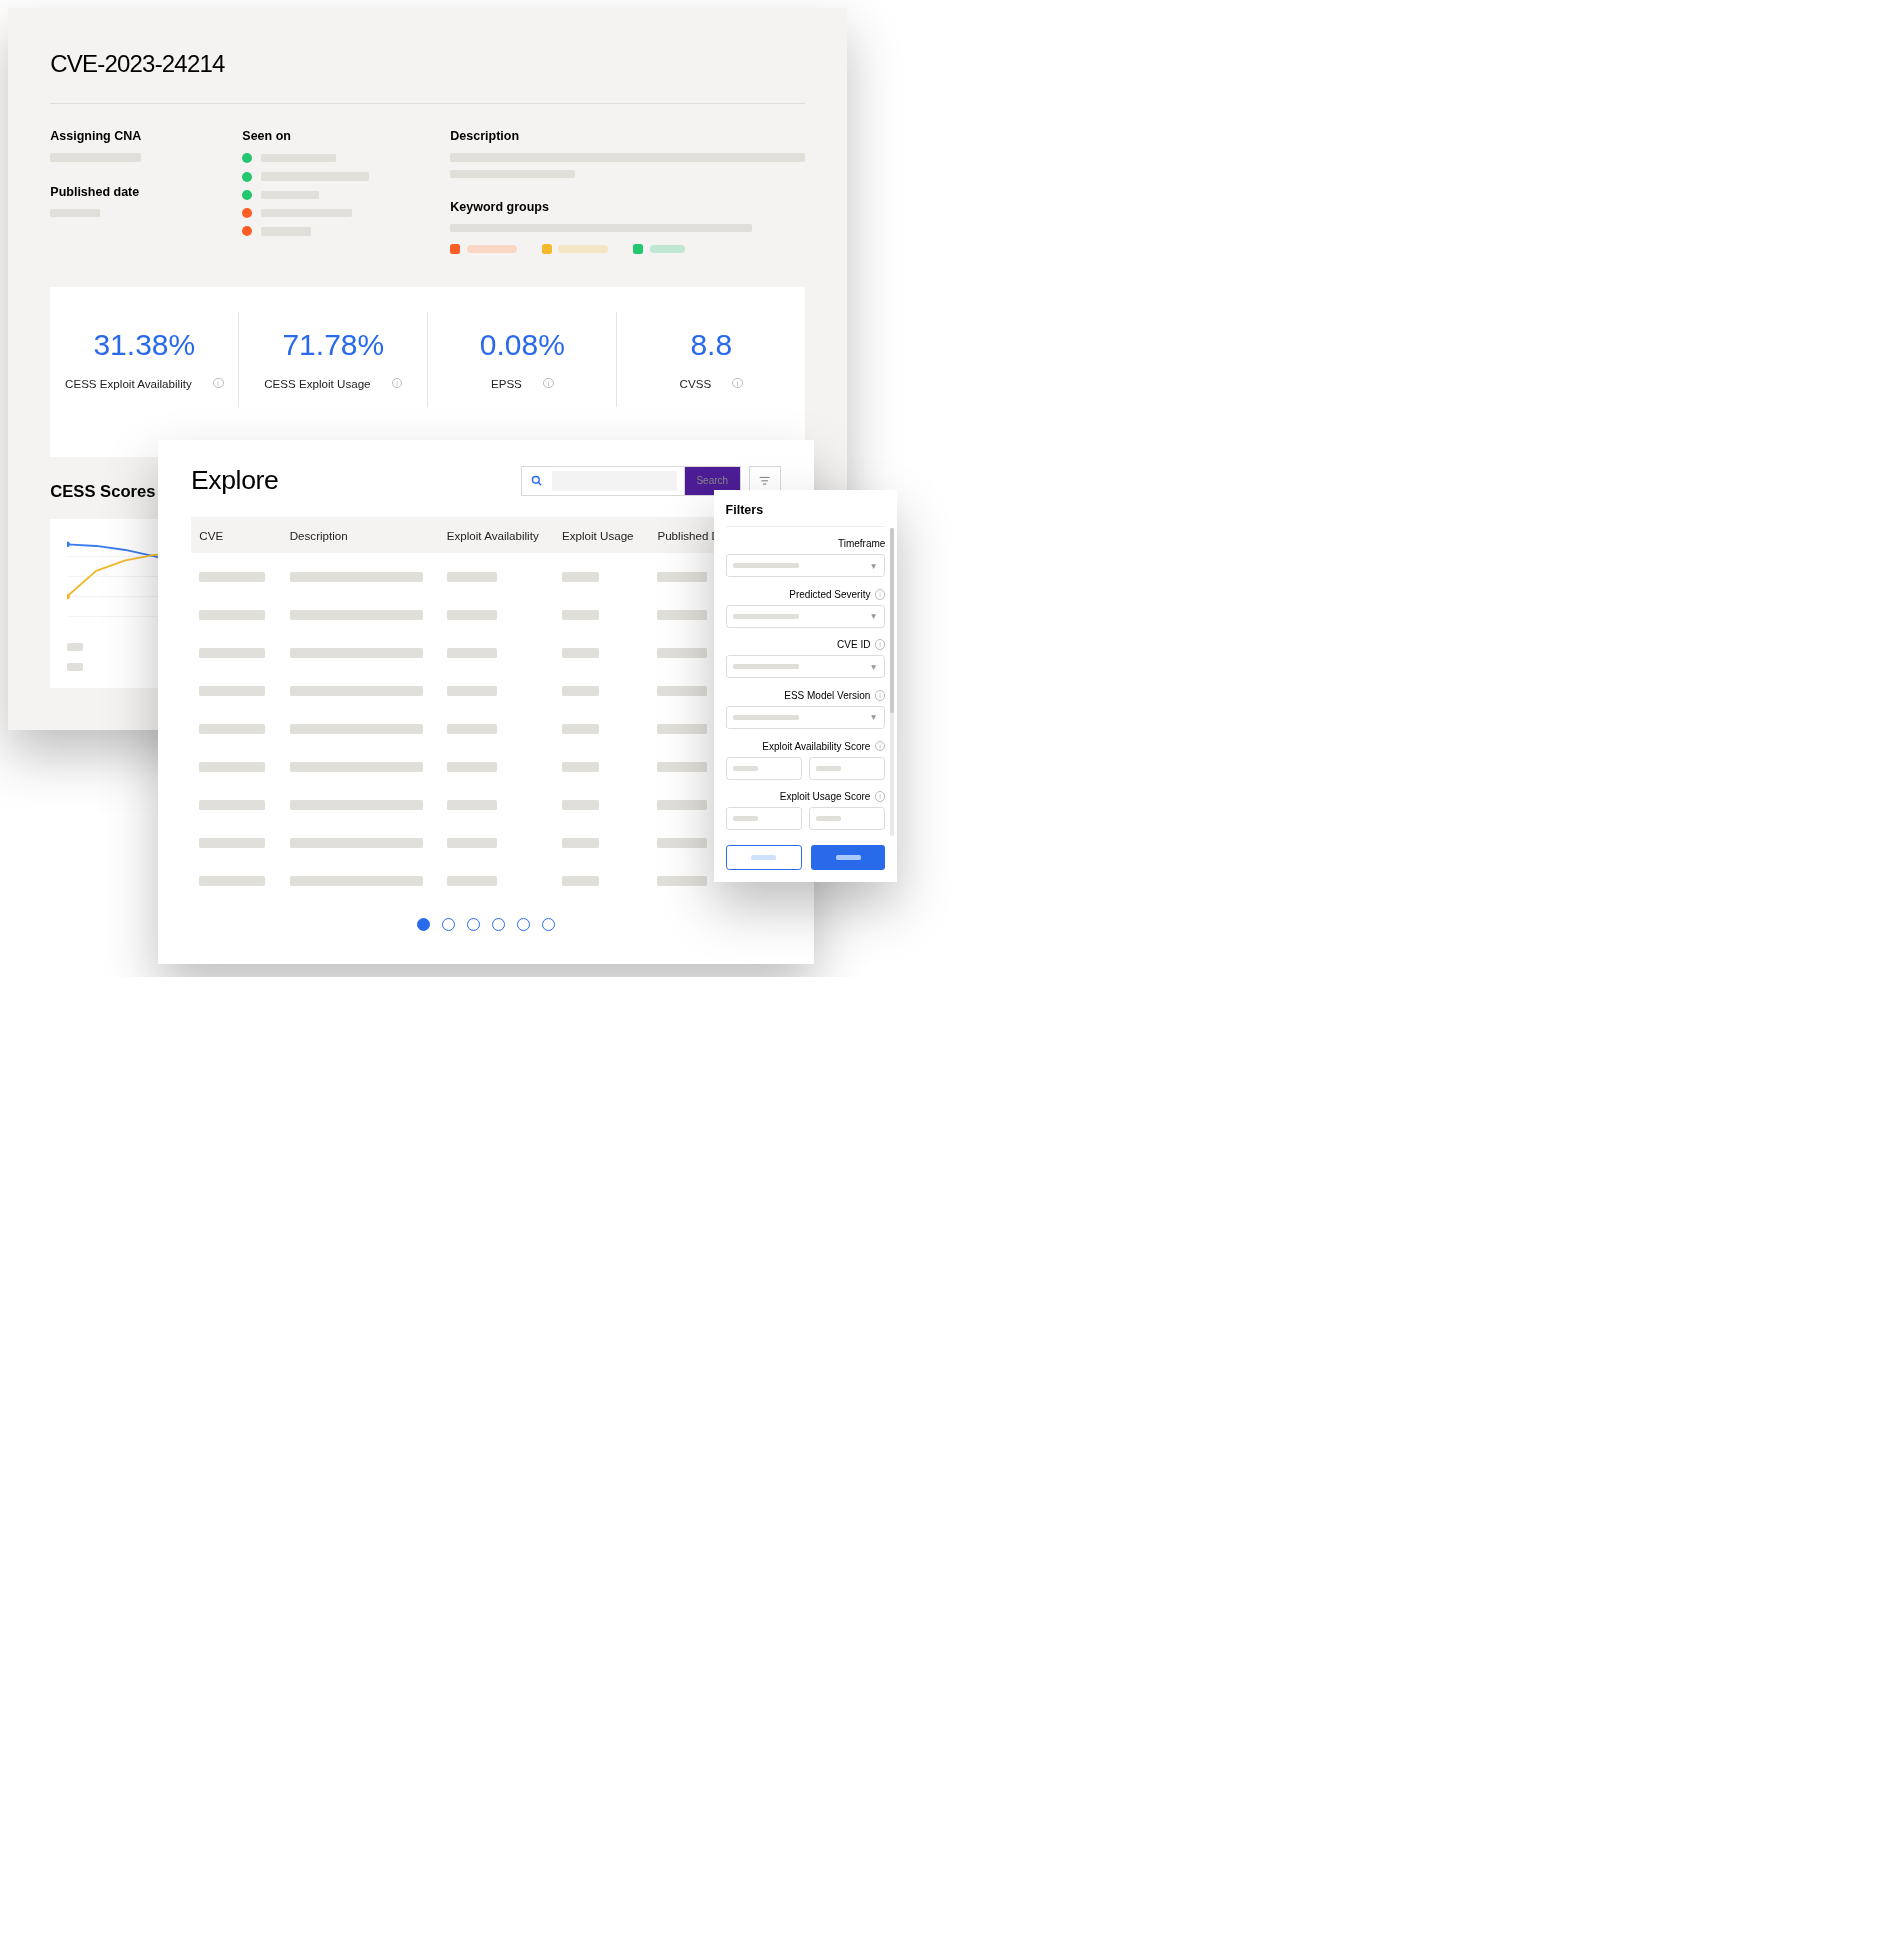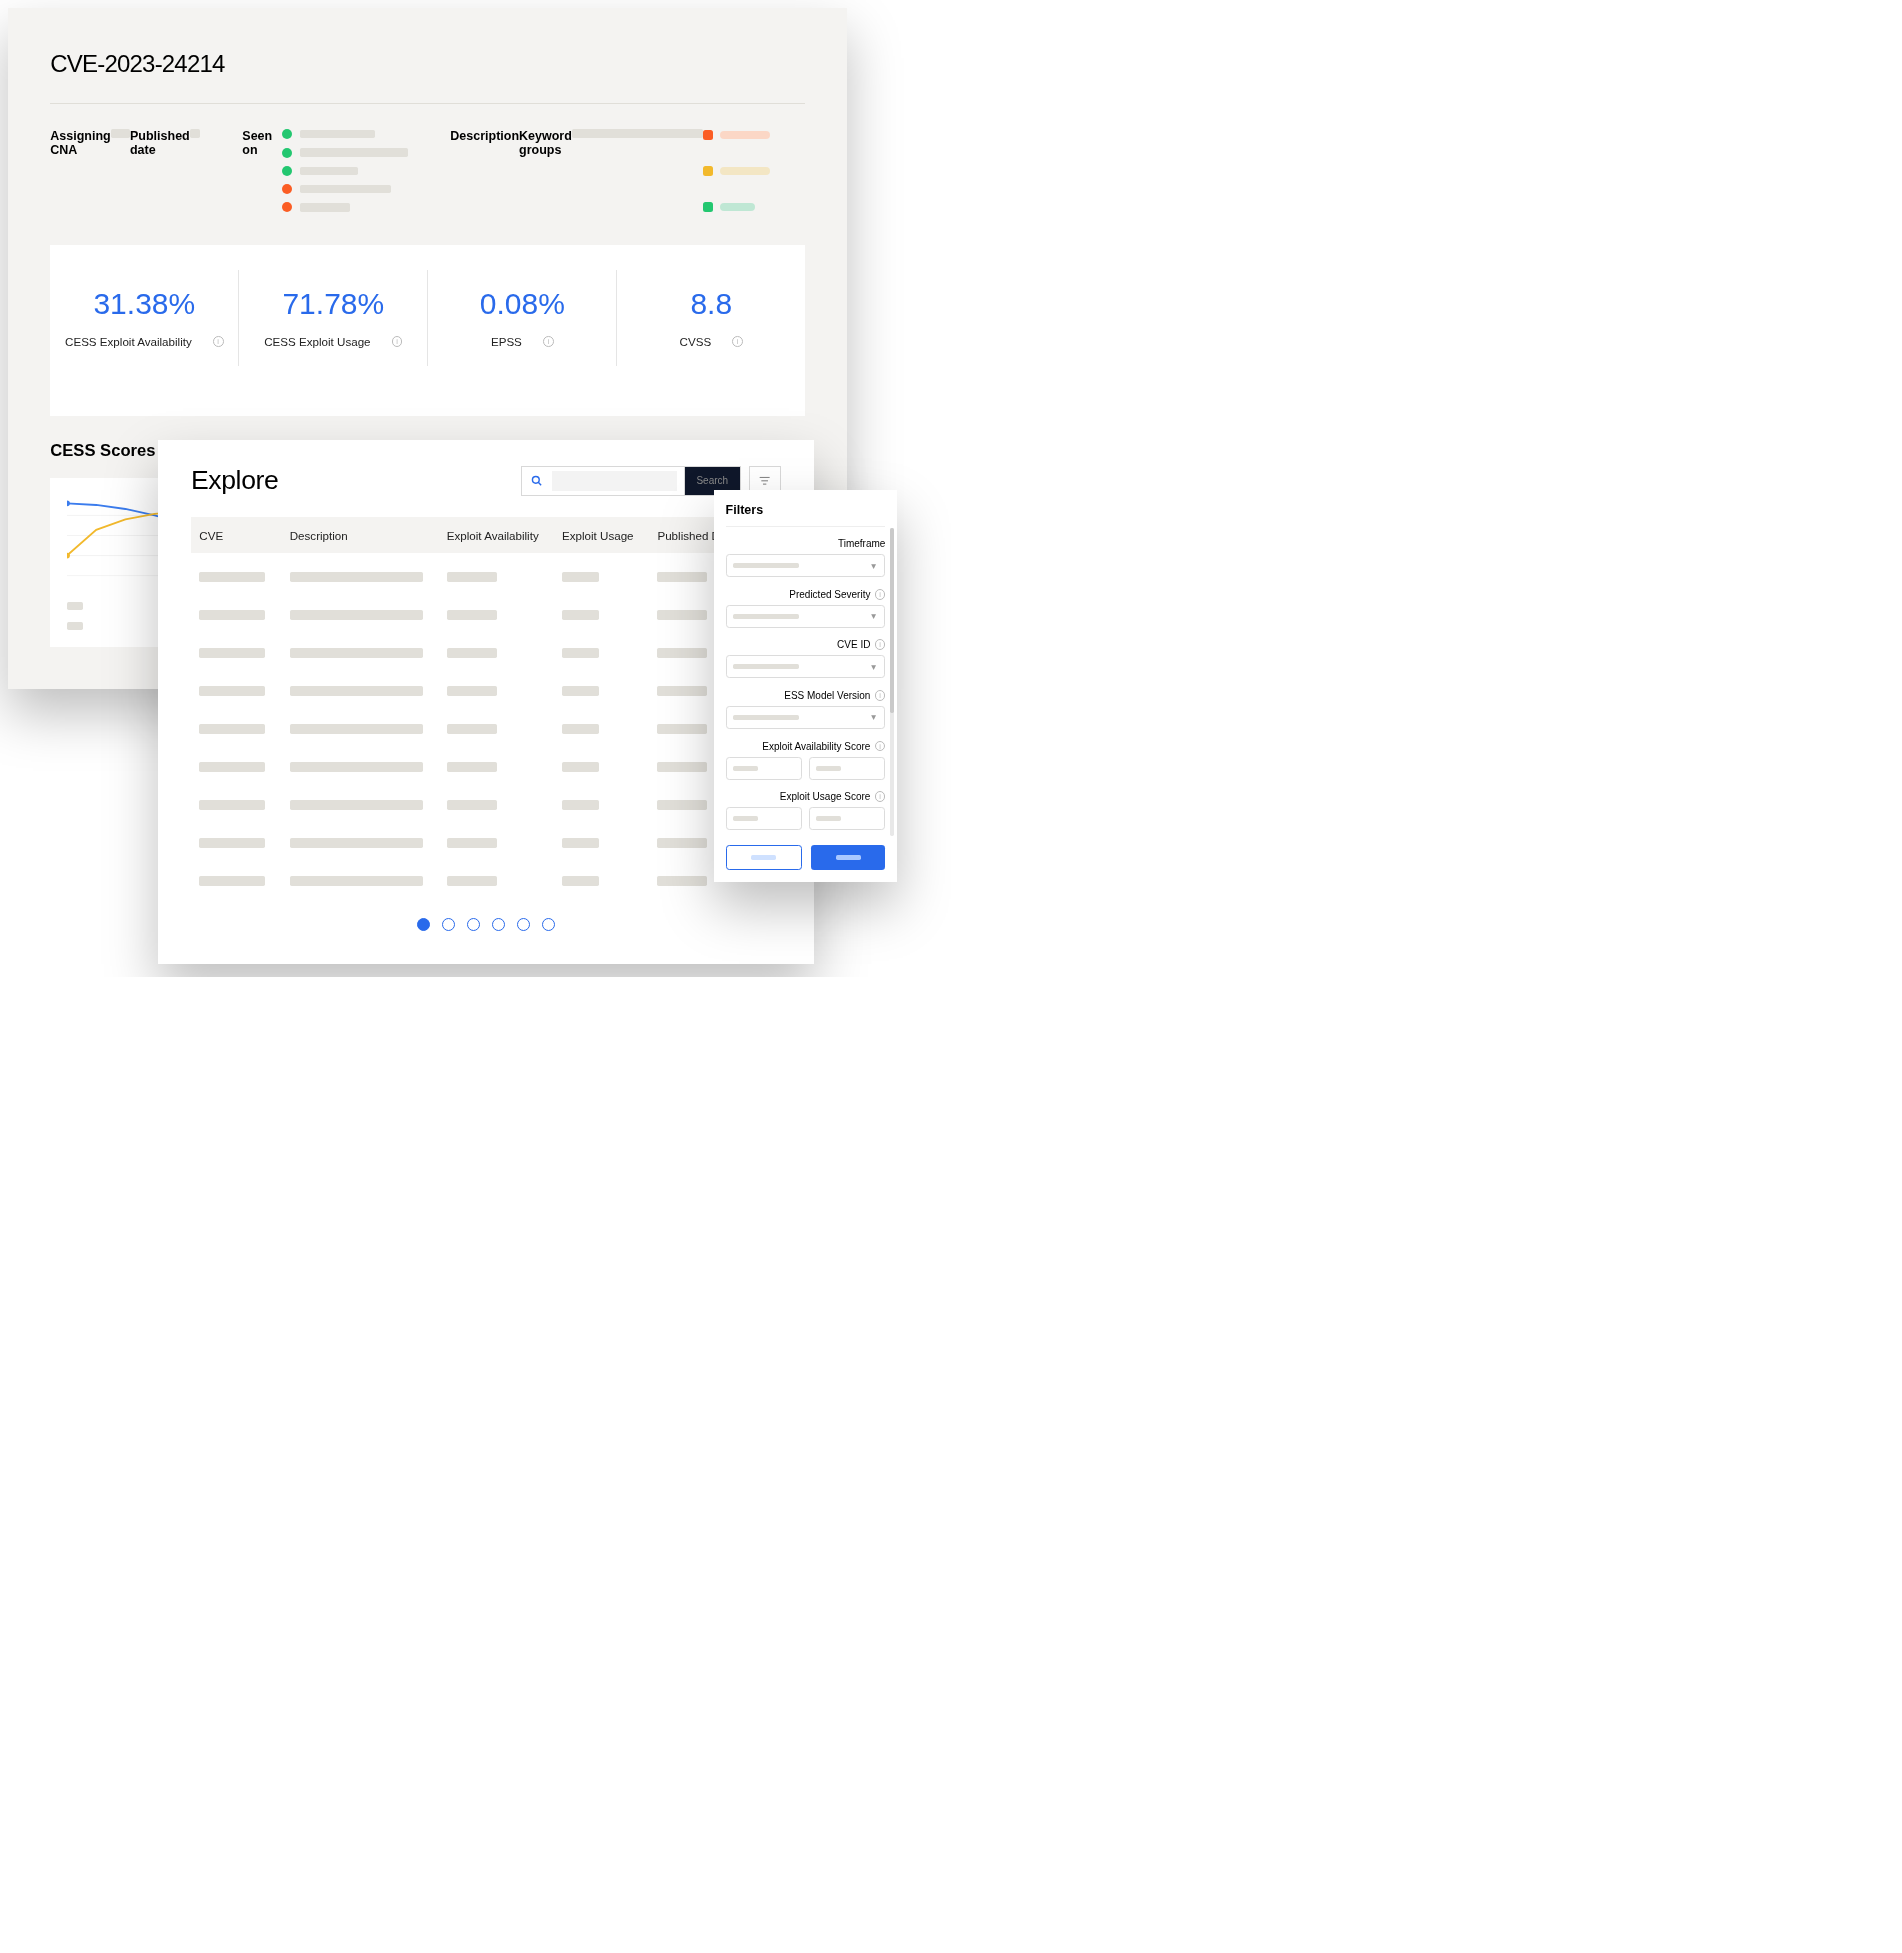--- a/index.html
+++ b/index.html
@@ -30,21 +30,21 @@
   }
   .divider {
     border: 0;
     border-top: 0.8px solid #e0ded8;
     margin: 0 0 25px 0;
   }
   .meta-row {
     display: flex;
     gap: 42px;
   }
-  .meta-col { display: flex; }
+  .meta-col { display: flex; flex-direction: column; }
   .meta-col.c1 { width: 150px; }
   .meta-col.c2 { width: 166px; }
   .meta-col.c3 { flex: 1; }
   .meta-label {
     font-size: 12.5px;
     font-weight: 600;
     margin-bottom: 10px;
   }
   .ph {
     background: #e1dfd9;
@@ -137,21 +137,21 @@
   }
   .search-icon-box {
     width:30px; display:flex; align-items:center; justify-content:center; color:#296aeb;
   }
   .search-field {
     background:#f3f3f3; height:20px; border:none;
     width: 125px; margin-right: 6.6px;
   }
   .search-btn {
     border:0; border-left:0.8px solid #d8d8d8; height:100%;
-    padding:0 11.6px; font-size:10px; color:#888; background:#0f172a;
+    padding:0 11.6px; font-size:10px; color:#888; background:#4c1d95;
   }
   .filter-btn {
     width:32px;height:30px;border:0.8px solid #d8d8d8;background:#fff;
     display:flex;align-items:center;justify-content:center;color:#888;
   }
   .tbl-head {
     display:flex; background:#f4f3f1; padding:11.6px 8.3px;
     font-size:11.6px; font-weight:500; color:#222;
   }
   .col-cve{width:91px}

